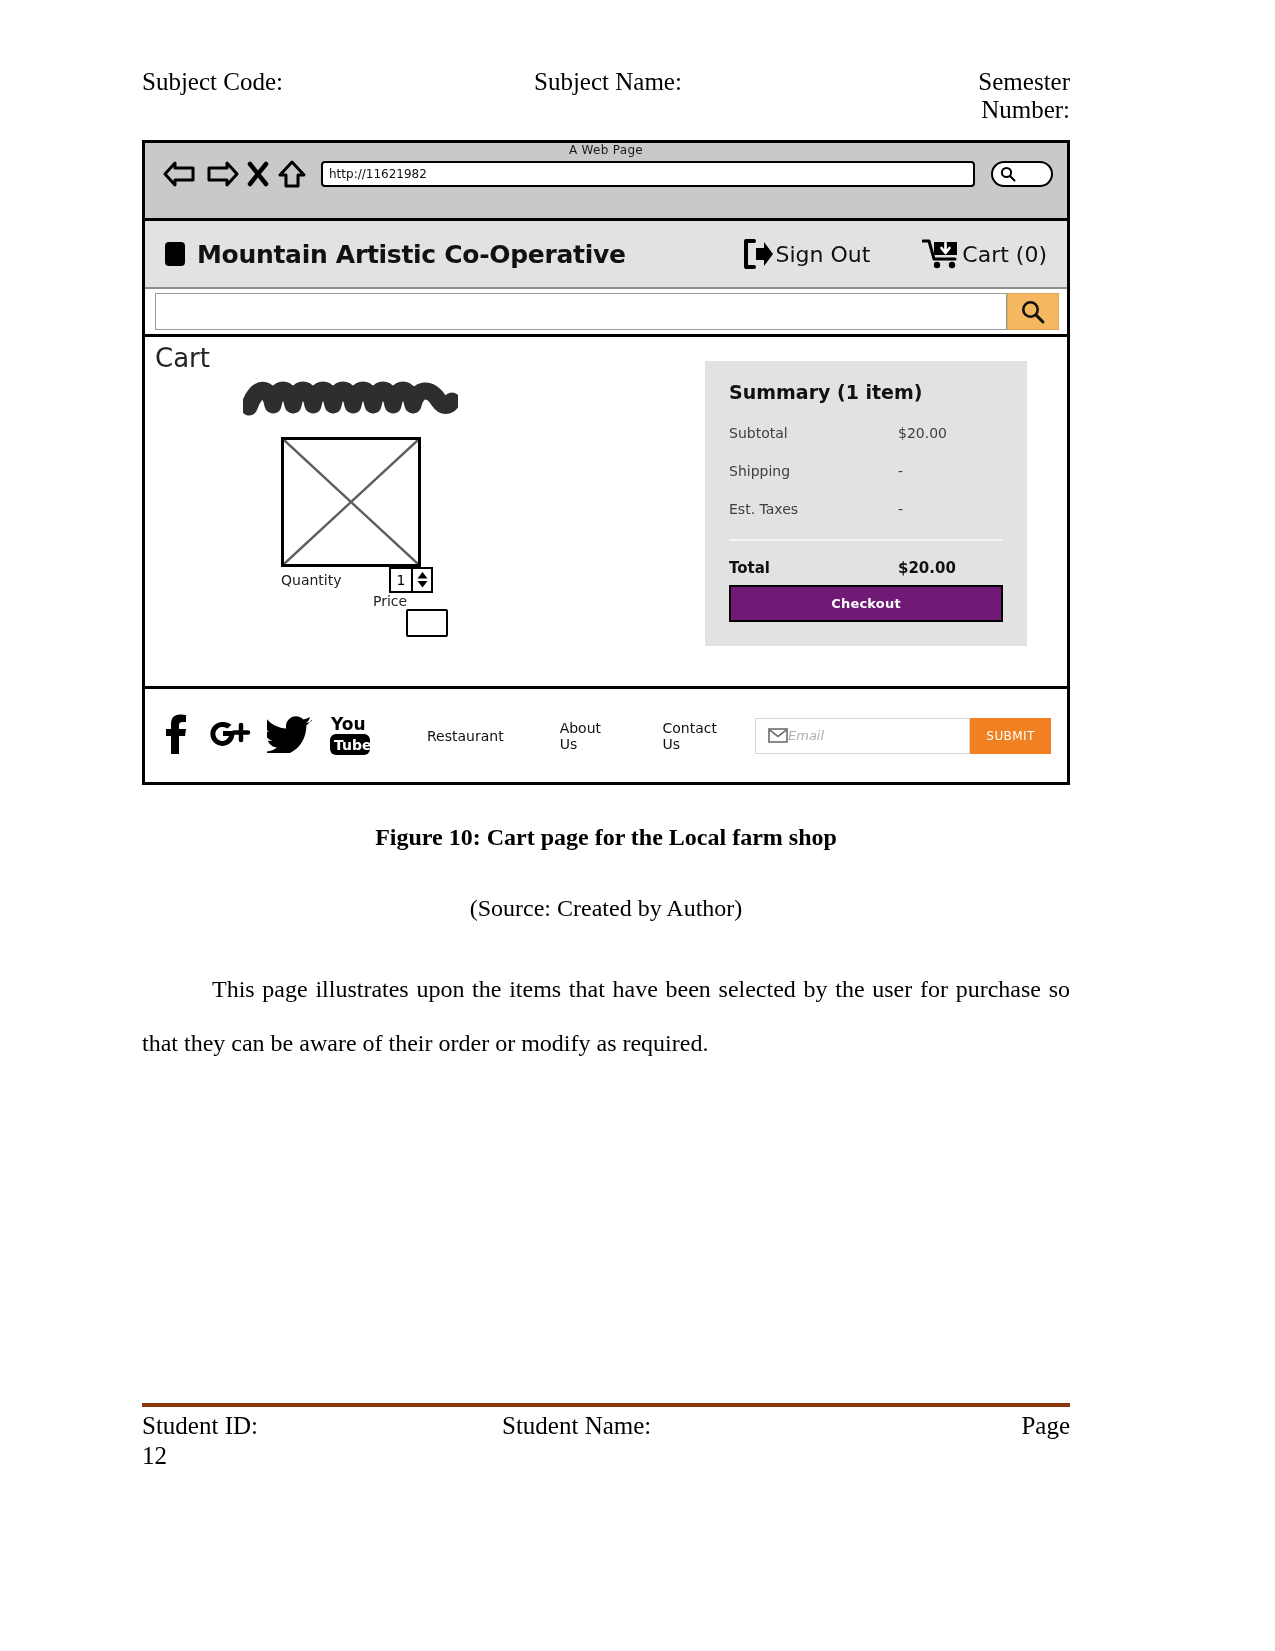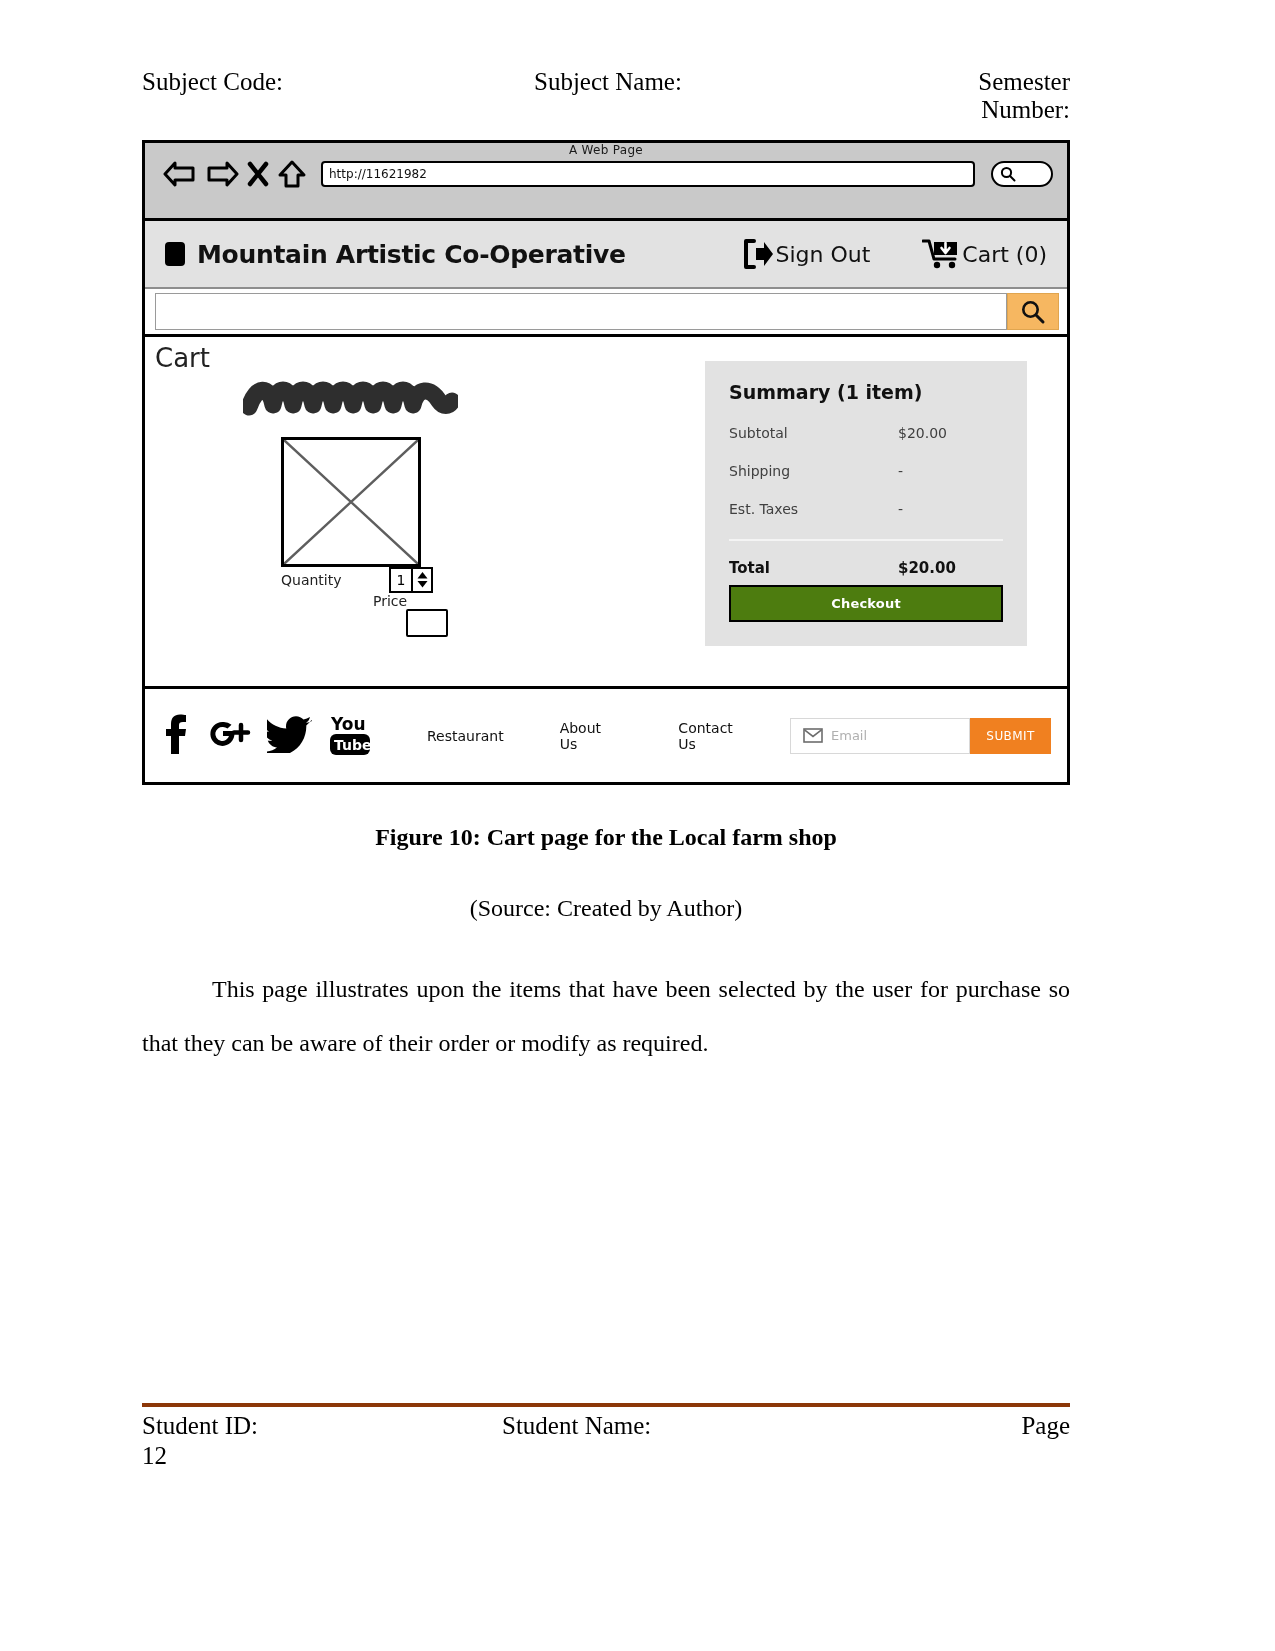--- a/index.html
+++ b/index.html
@@ -155,21 +155,21 @@
   }
   .sum-row .k { flex: 0 0 auto; }
   .sum-row .v { width: 105px; text-align: left; }
   .sum-divider { border-top: 2px solid #f4f4f4; margin: 4px 0 18px 0; }
   .sum-total {
     display: flex; justify-content: space-between;
     font-size: 15px; font-weight: bold; color: #111; margin-bottom: 8px;
   }
   .sum-total .v { width: 105px; text-align: left; }
   .checkout-btn {
-    display: block; width: 100%; background: #4d7c0f; color: #fff;
+    display: block; width: 100%; background: #701a75; color: #fff;
     border: 2px solid #000; text-align: center; padding: 9px 3px;
     font-size: 13px; font-weight: bold; font-family: "DejaVu Sans", sans-serif;
     letter-spacing: .2px;
   }
 
   
   .site-footer {
     position: absolute; left: 0; right: 0; bottom: 0; height: 96px;
     border-top: 3px solid #000; background: #fff;
     display: flex; align-items: center; padding: 0 16px;
@@ -177,22 +177,22 @@
   .social { display: flex; align-items: center; gap: 14px; flex: 0 0 auto; }
   .flinks {
     display: flex; align-items: center; gap: 56px; margin-left: 54px;
     font-size: 14px; font-family: "DejaVu Sans", sans-serif; color: #111;
   }
   .newsletter {
     display: flex; align-items: stretch; margin-left: 36px;
     height: 36px; flex: 0 0 auto;
   }
   .email-field {
-    width: 180px; border: 1px solid #d8d8d8; background: #fff;
-    display: flex; align-items: center; gap: 8px; padding-left: 12px;
+    width: 215px; border: 1px solid #d8d8d8; background: #fff;
+    display: flex; align-items: center; padding-left: 12px; font-style: italic;
   }
   .email-ph { font-size: 13px; color: #b0b0b0; font-family: "DejaVu Sans", sans-serif; }
   .submit-btn {
     width: 81px; background: #f08020; color: #fff;
     display: flex; align-items: center; justify-content: center;
     font-size: 12px; font-family: "DejaVu Sans", sans-serif; letter-spacing: .4px;
   }
 
   
   .fig-caption {

